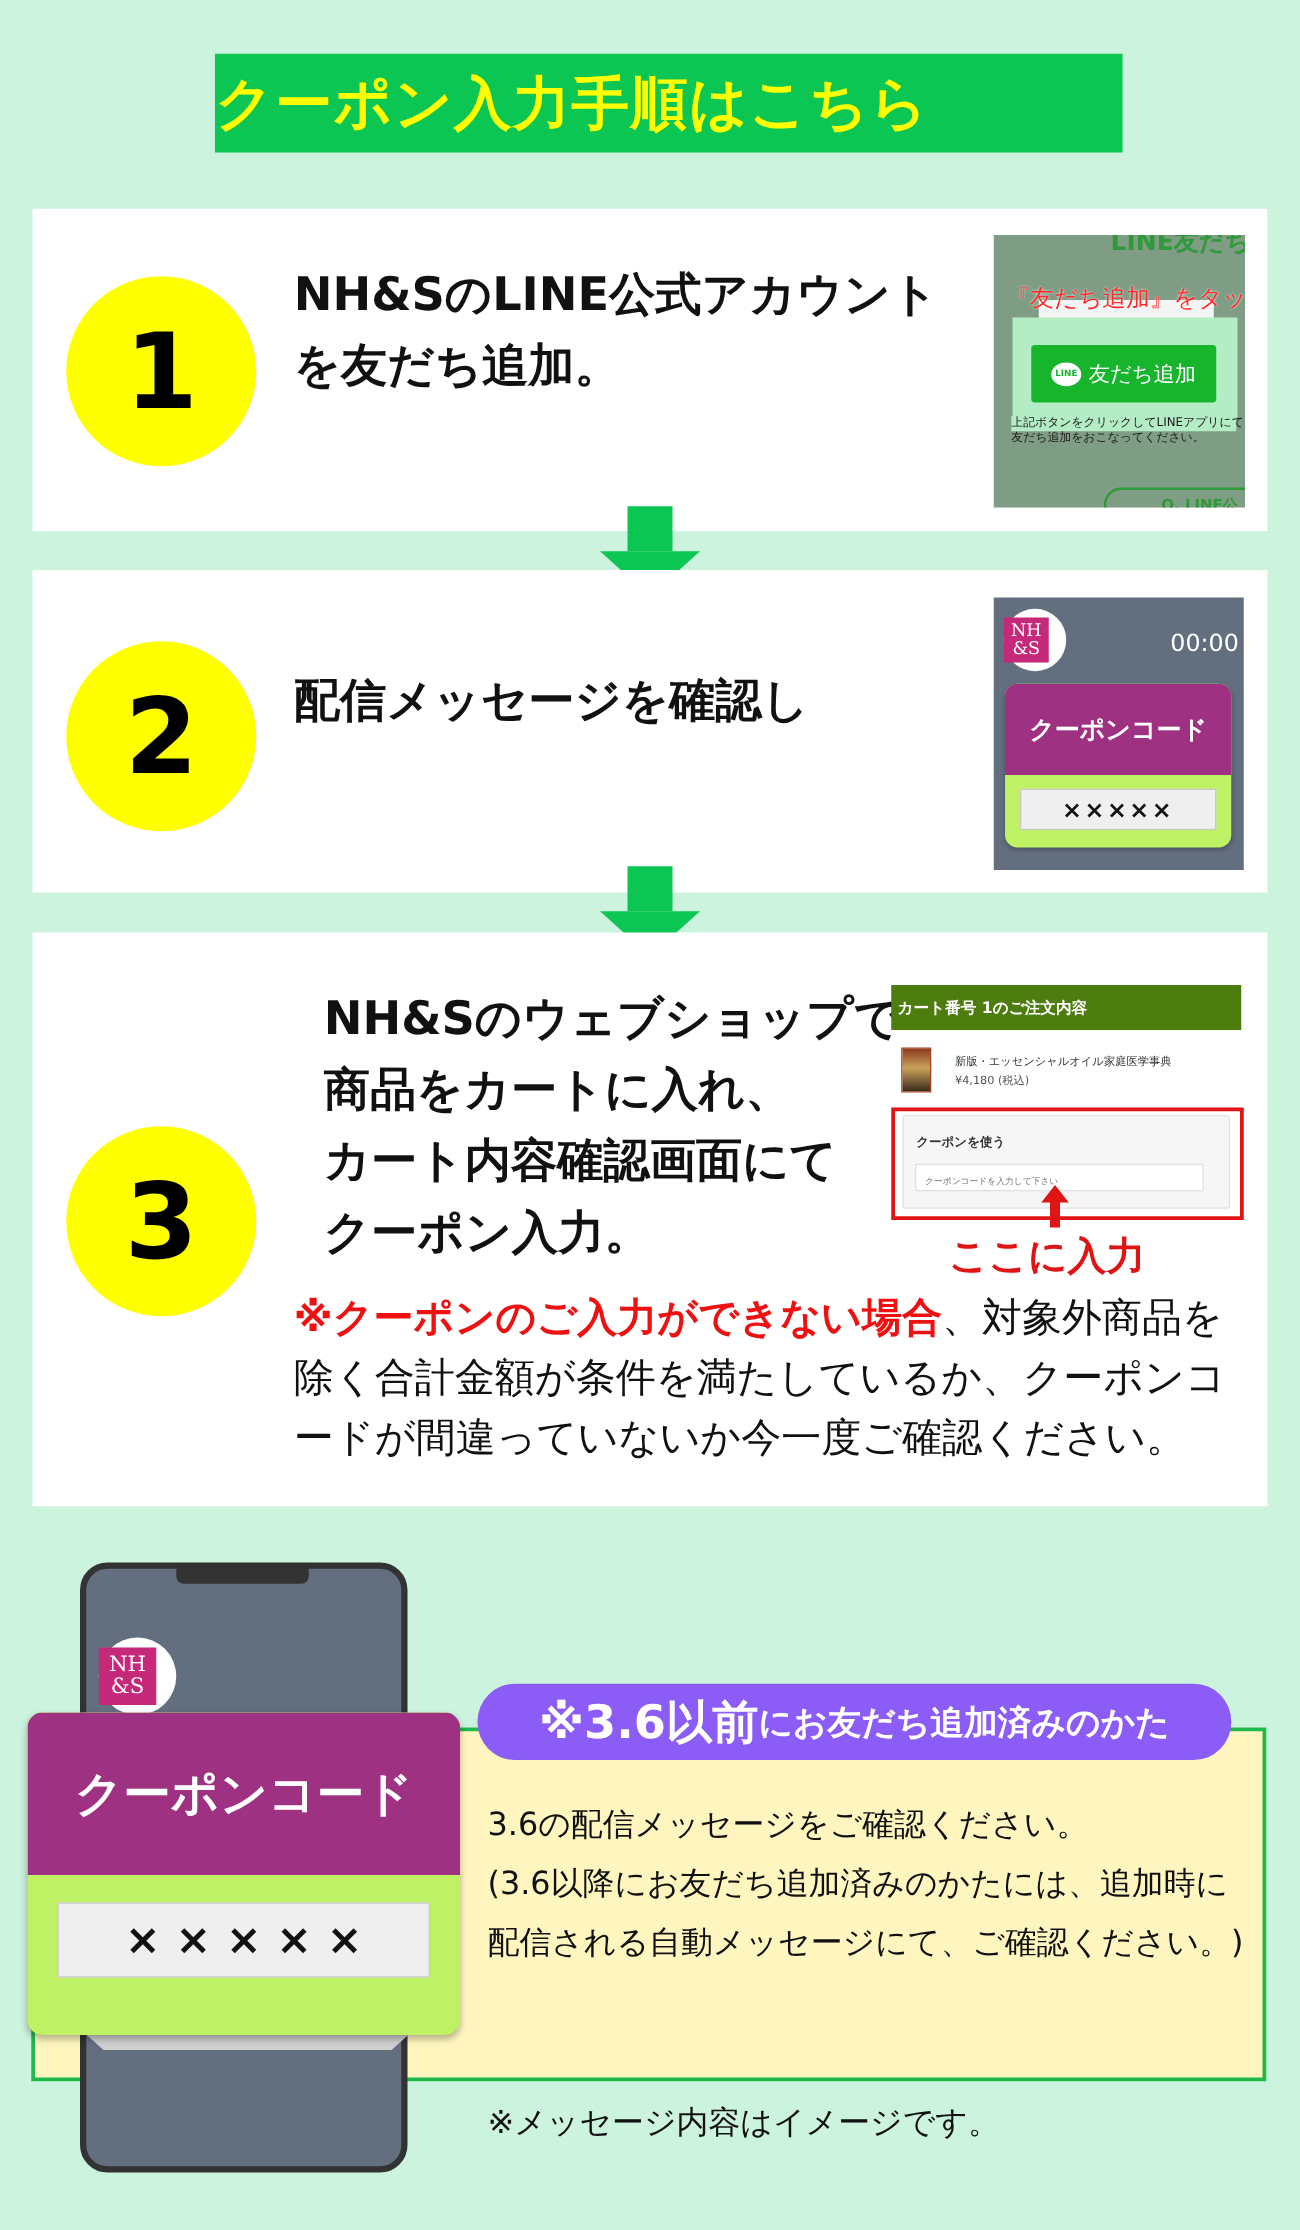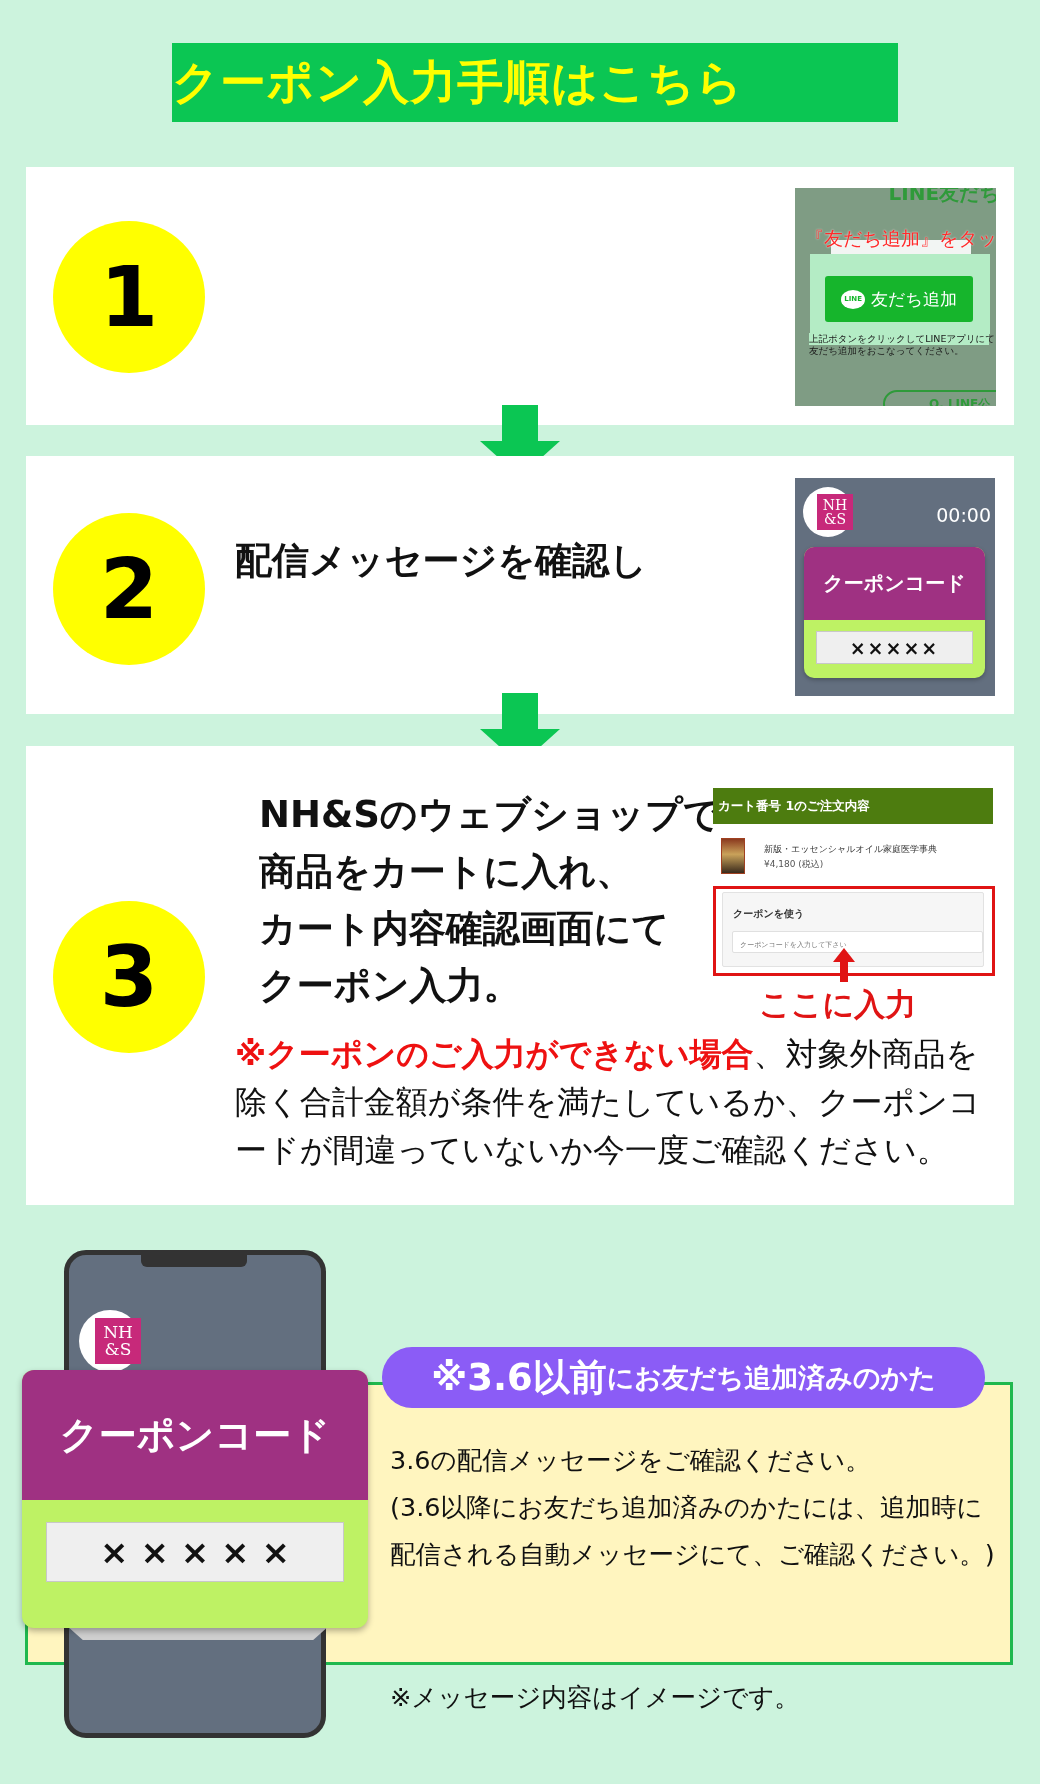--- a/index.html
+++ b/index.html
@@ -72,21 +72,21 @@
   .shot1 .hint-bg { position: absolute; left: 14px; top: 145px; width: 180px; height: 12px; background: #b4ecc5; }
   .shot1 .q-btn {
     position: absolute; left: 88px; top: 202px; width: 140px; height: 28px; border: 2px solid #2f9a3a; border-radius: 14px;
     color: #2f9a3a; font-size: 12px; font-weight: bold; padding: 4px 0 0 44px; white-space: nowrap;
   }
 
   
   .shot2 { left: 795px; top: 478px; width: 200px; height: 218px; background: #636f7f; }
   .logo-circle {
     position: absolute; background: #fff; border-radius: 50%;
-    display: flex; align-items: center; justify-content: flex-end;
+    display: flex; align-items: center; justify-content: flex-start;
   }
   .logo-square {
     background: #c7297a; color: #fff; font-family: "DejaVu Serif", serif;
     display: flex; flex-direction: column; align-items: center; justify-content: center; line-height: 1;
   }
   .shot2 .time { position: absolute; right: 4px; top: 26px; color: #fff; font-size: 19px; }
   .msg-card { position: absolute; background: #bef264; border-radius: 10px; overflow: hidden; box-shadow: 0 2px 4px rgba(0,0,0,.25); }
   .msg-card .head { background: #9f3182; color: #fff; display: flex; align-items: center; justify-content: center; font-weight: bold; }
   .msg-card .code-box { background: #efefef; border: 1px solid #c8c8c8; display: flex; align-items: center; justify-content: center; font-weight: bold; color: #111; }
 
@@ -95,21 +95,21 @@
   .cart-header {
     position: absolute; left: 0; top: 0; width: 280px; height: 36px; background: #4d7c0f;
     color: #fff; font-size: 12.5px; font-weight: bold; padding: 10px 0 0 5px;
   }
   .book { position: absolute; left: 8px; top: 50px; width: 24px; height: 36px; background: linear-gradient(#8b3a1f, #c9a25a 45%, #3a2a1c); border: 1px solid #a04020; }
   .product-name { position: absolute; left: 51px; top: 55px; font-size: 9px; color: #333; white-space: nowrap; }
   .product-price { position: absolute; left: 51px; top: 70px; font-size: 9px; color: #555; white-space: nowrap; }
   .red-frame { position: absolute; left: 0; top: 98px; width: 282px; height: 90px; border: 3px solid #e01414; }
   .coupon-panel { position: absolute; left: 9px; top: 104px; width: 262px; height: 75px; background: #f6f6f6; border: 1px solid #e2e2e2; border-radius: 2px; }
   .coupon-panel-title { position: absolute; left: 10px; top: 14px; font-size: 10px; font-weight: bold; color: #333; }
-  .coupon-input { position: absolute; left: 9px; top: 38px; width: 251px; height: 22px; background: #fff; border: 1px solid #e0e0e0; border-radius: 2px; font-size: 7px; color: #bbb; padding: 6px 0 0 7px; font-family: inherit; }
+  .coupon-input { position: absolute; left: 9px; top: 38px; width: 231px; height: 22px; background: #fff; border: 1px solid #e0e0e0; border-radius: 2px; font-size: 7px; color: #bbb; padding: 6px 0 0 7px; font-family: inherit; }
   .up-arrow { position: absolute; left: 120px; top: 160px; width: 22px; height: 32px; }
   .up-arrow .stem { position: absolute; left: 7px; top: 12px; width: 8px; height: 22px; background: #e01414; }
   .up-arrow .head { position: absolute; left: 0; top: 0; border-left: 11px solid transparent; border-right: 11px solid transparent; border-bottom: 14px solid #e01414; }
   .here-label { position: absolute; left: 46px; top: 196px; color: #e01414; font-size: 31px; font-weight: bold; white-space: nowrap; }
 
   .note3 { position: absolute; left: 235px; top: 1030px; width: 770px; font-size: 32px; line-height: 48px; color: #111; }
   .note3 .red { color: #ee1111; font-weight: bold; }
 
   
   .phone { left: 64px; top: 1250px; width: 262px; height: 488px; background: #636f7f; border: 5px solid #333; border-radius: 22px; }
@@ -130,20 +130,22 @@
 <body>
 
 <div class="abs title-banner">
   <span>クーポン入力手順はこちら</span>
 </div>
 
 <div class="abs card card1">
   <div class="step-circle" style="left:27px;top:54px;">
     <span>1</span>
   </div>
+  <div class="step-text" style="left:209px;top:40px;">NH&amp;SのLINE公式アカウント
+を友だち追加。</div>
 </div>
 
 <div class="abs shot1">
   <div class="faded-title">LINE友だち</div>
   <div class="white-strip"></div>
   <div class="light-panel"></div>
   <div class="tap-label">『友だち追加』をタップ</div>
   <div class="line-btn">
     <span class="line-logo">LINE</span>
     <span class="line-btn-label">友だち追加</span>

